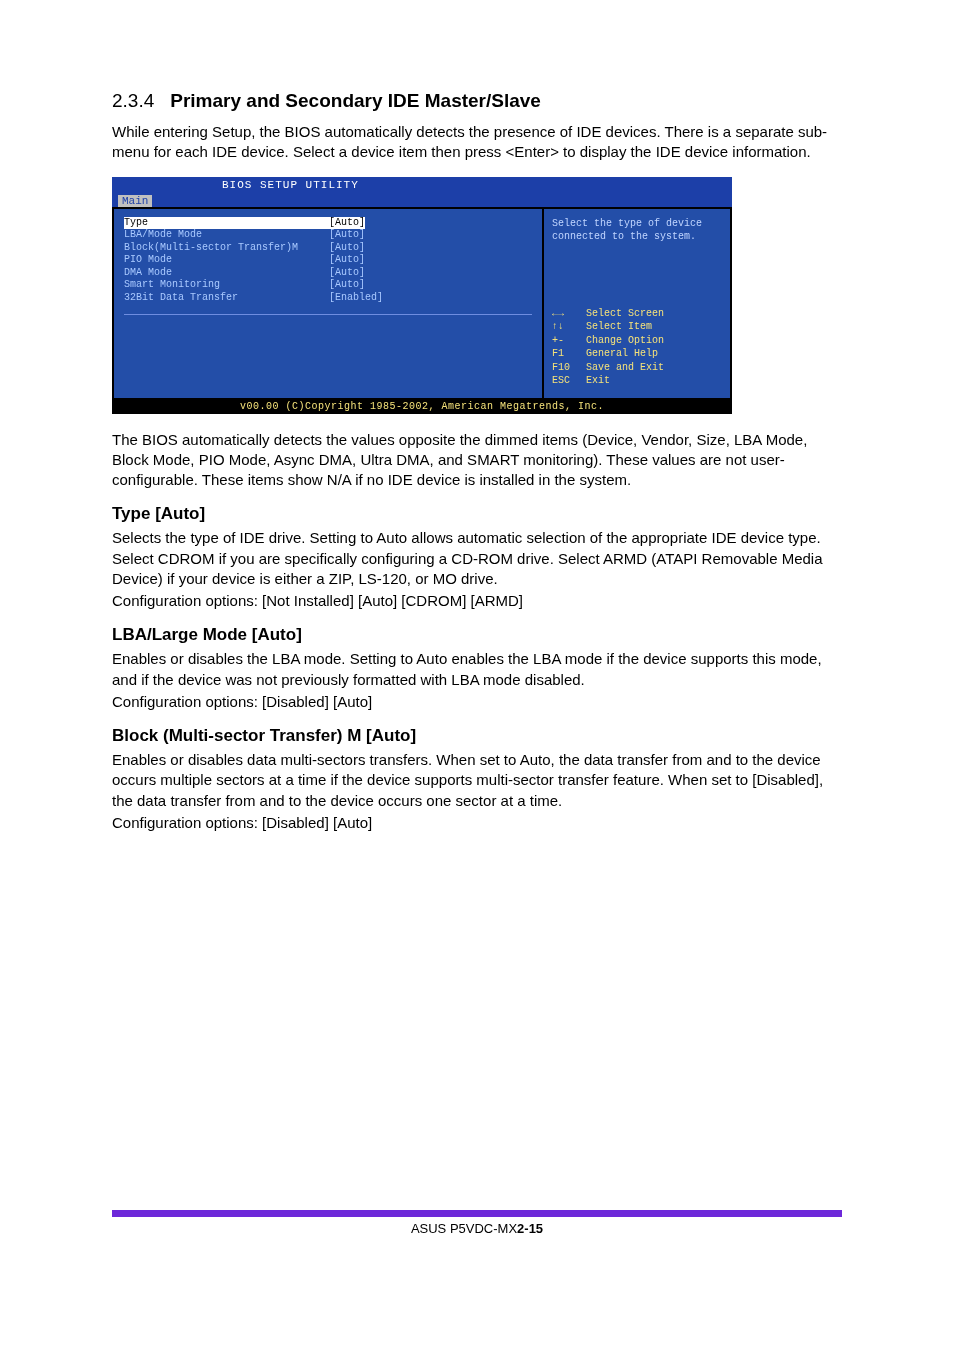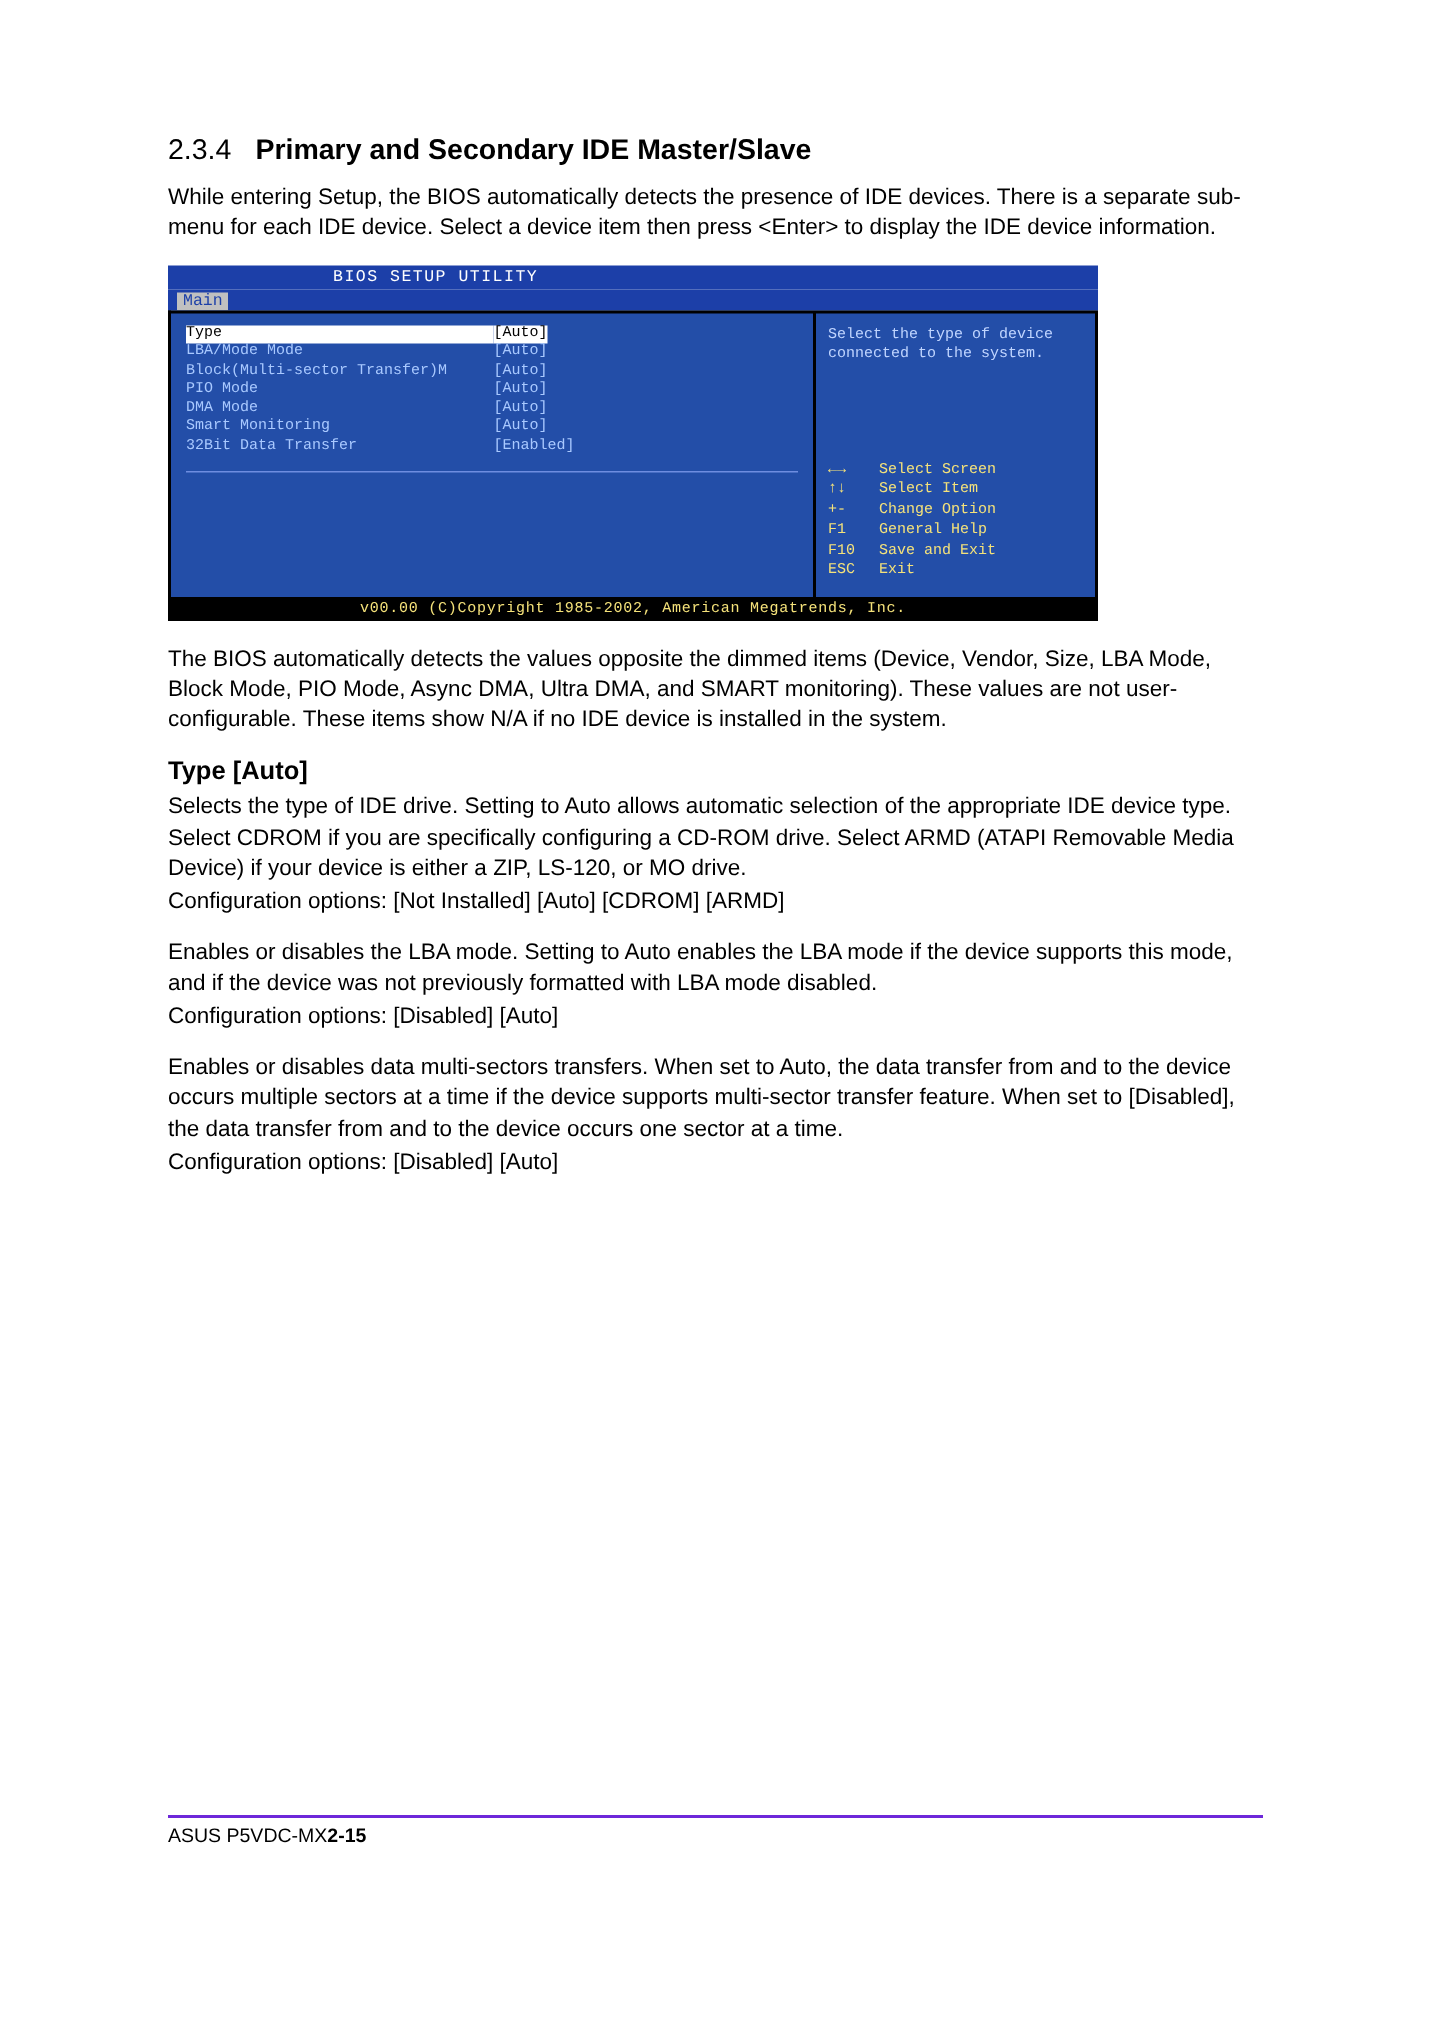--- a/index.html
+++ b/index.html
@@ -4,21 +4,21 @@
 <style>
   * { margin: 0; padding: 0; box-sizing: border-box; }
   html, body { width: 954px; height: 1351px; background: #fff; font-family: Arial, Helvetica, sans-serif; color: #000; }
   .page { padding: 90px 112px 0 112px; }
   .sect-num { font-weight: 400; font-size: 19px; margin-right: 16px; }
   .sect-title { font-weight: 700; font-size: 19px; }
   .heading-row { margin-bottom: 10px; }
   .body-text { font-size: 15px; line-height: 1.35; margin-bottom: 14px; }
   .subhead { font-weight: 700; font-size: 17px; margin-top: 14px; margin-bottom: 4px; }
   .footer { position: absolute; left:112px; right:112px; top: 1210px; display:flex; justify-content: space-between; align-items:center; }
-  .footer-line { border-top: 2px solid #6d28d9; padding-top: 4px; width:100%; display:flex; justify-content: flex-start; }
+  .footer-line { border-top: 7px solid #6d28d9; padding-top: 4px; width:100%; display:flex; justify-content: center; }
   .footer-left { font-size: 13px; font-weight: 400; }
   .footer-right { font-size: 13px; font-weight: 700; }
 
   
   .bios-wrap { width: 620px; margin: 6px 0 16px 0; font-family: "Courier New", monospace; }
   .bios-bar { background: #1c3fa8; color: #fff; font-size: 11px; height: 16px; line-height: 16px; padding-left: 110px; letter-spacing: 1px; white-space: pre; }
   .bios-tabrow { background: #1c3fa8; height: 14px; padding: 0 6px; display:flex; align-items:flex-end; }
   .bios-tab { background:#c0c0c0; color:#1c3fa8; font-size:11px; padding:0 4px; height:12px; line-height:12px; }
   .bios-body { display:flex; }
   .bios-left { background:#234ea8; color:#fff; font-size:10px; width:430px; padding:8px 10px 44px 10px; border:2px solid #000; border-right: none; }
@@ -77,23 +77,25 @@
     </div>
     <div class="bios-footer">v00.00 (C)Copyright 1985-2002, American Megatrends, Inc.</div>
   </div>
 
   <p class="body-text">The BIOS automatically detects the values opposite the dimmed items (Device, Vendor, Size, LBA Mode, Block Mode, PIO Mode, Async DMA, Ultra DMA, and SMART monitoring). These values are not user-configurable. These items show N/A if no IDE device is installed in the system.</p>
 
   <h3 class="subhead">Type [Auto]</h3>
   <p class="body-text" style="margin-bottom:2px">Selects the type of IDE drive. Setting to Auto allows automatic selection of the appropriate IDE device type. Select CDROM if you are specifically configuring a CD-ROM drive. Select ARMD (ATAPI Removable Media Device) if your device is either a ZIP, LS-120, or MO drive.</p>
   <p class="body-text">Configuration options: [Not Installed] [Auto] [CDROM] [ARMD]</p>
 
+  <h3 class="subhead">LBA/Large Mode [Auto]</h3>
   <p class="body-text" style="margin-bottom:2px">Enables or disables the LBA mode. Setting to Auto enables the LBA mode if the device supports this mode, and if the device was not previously formatted with LBA mode disabled.</p>
   <p class="body-text">Configuration options: [Disabled] [Auto]</p>
 
+  <h3 class="subhead">Block (Multi-sector Transfer) M [Auto]</h3>
   <p class="body-text" style="margin-bottom:2px">Enables or disables data multi-sectors transfers. When set to Auto, the data transfer from and to the device occurs multiple sectors at a time if the device supports multi-sector transfer feature. When set to [Disabled], the data transfer from and to the device occurs one sector at a time.</p>
   <p class="body-text">Configuration options: [Disabled] [Auto]</p>
 
 </div>
 
 <div class="footer">
   <div class="footer-line">
     <span class="footer-left">ASUS P5VDC-MX</span>
     <span class="footer-right">2-15</span>
   </div>

